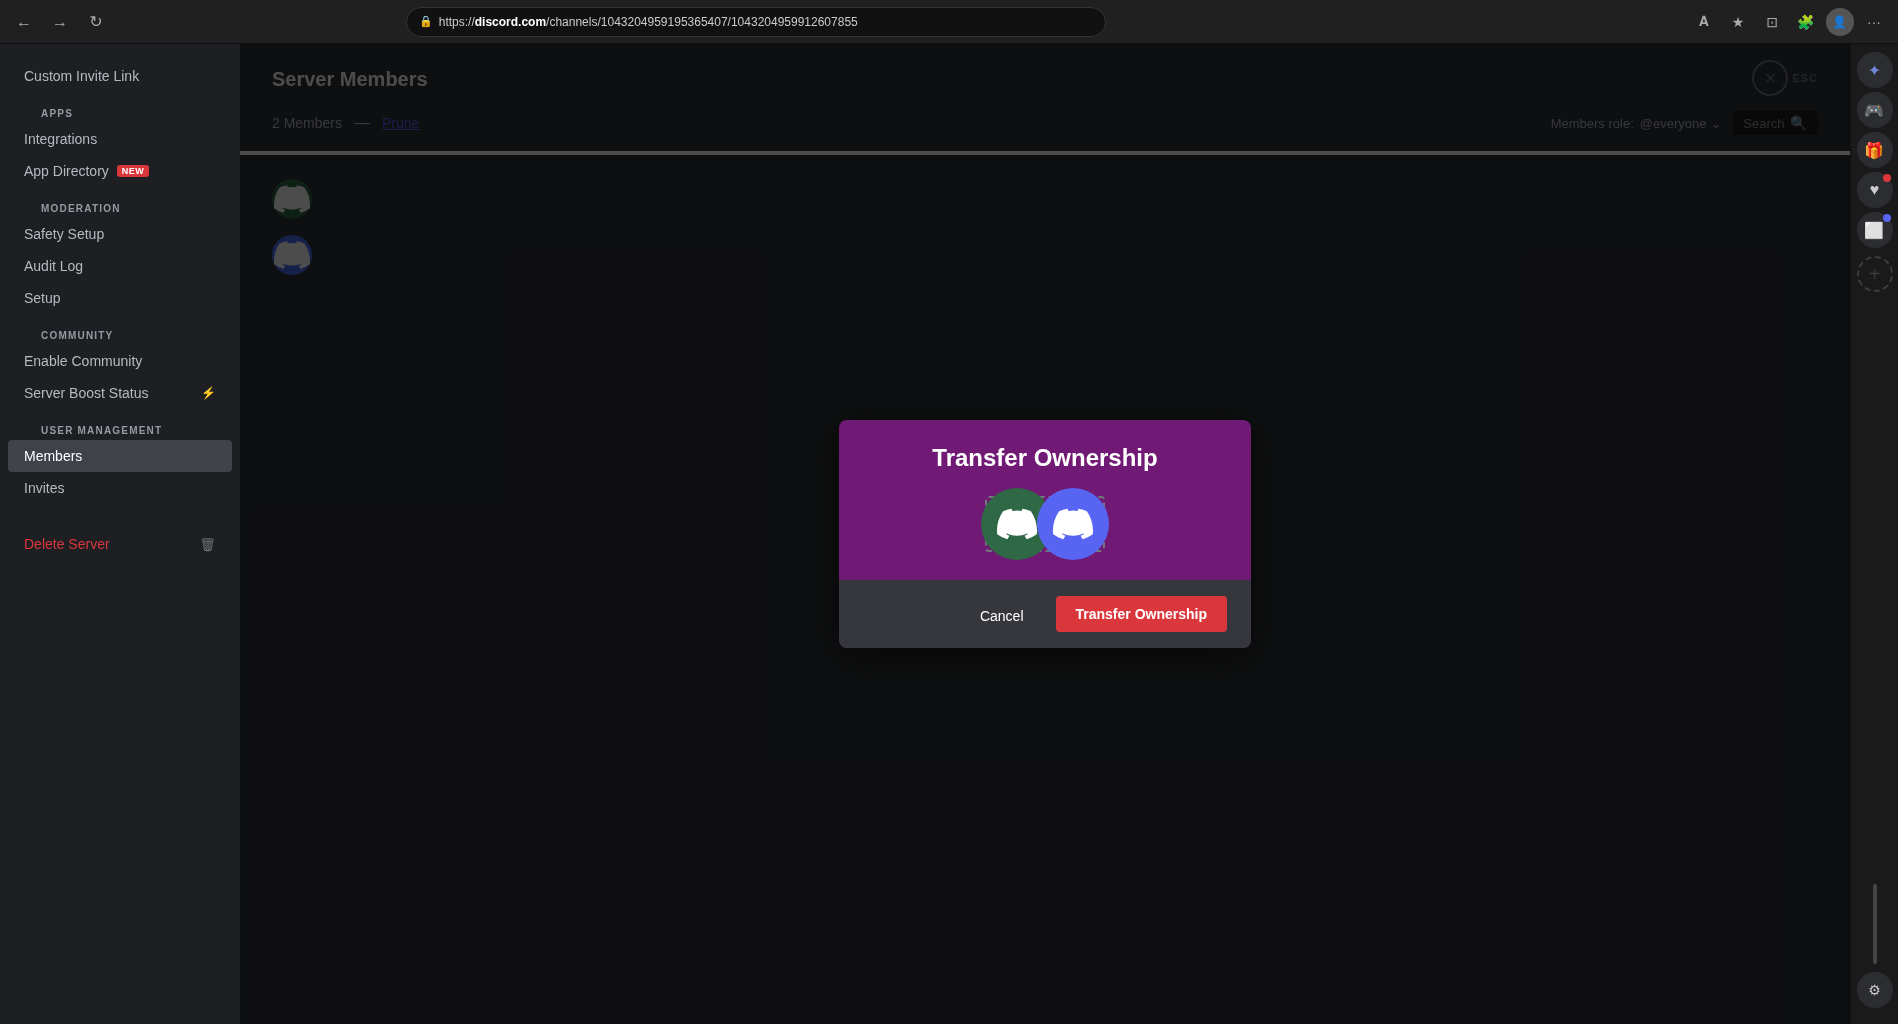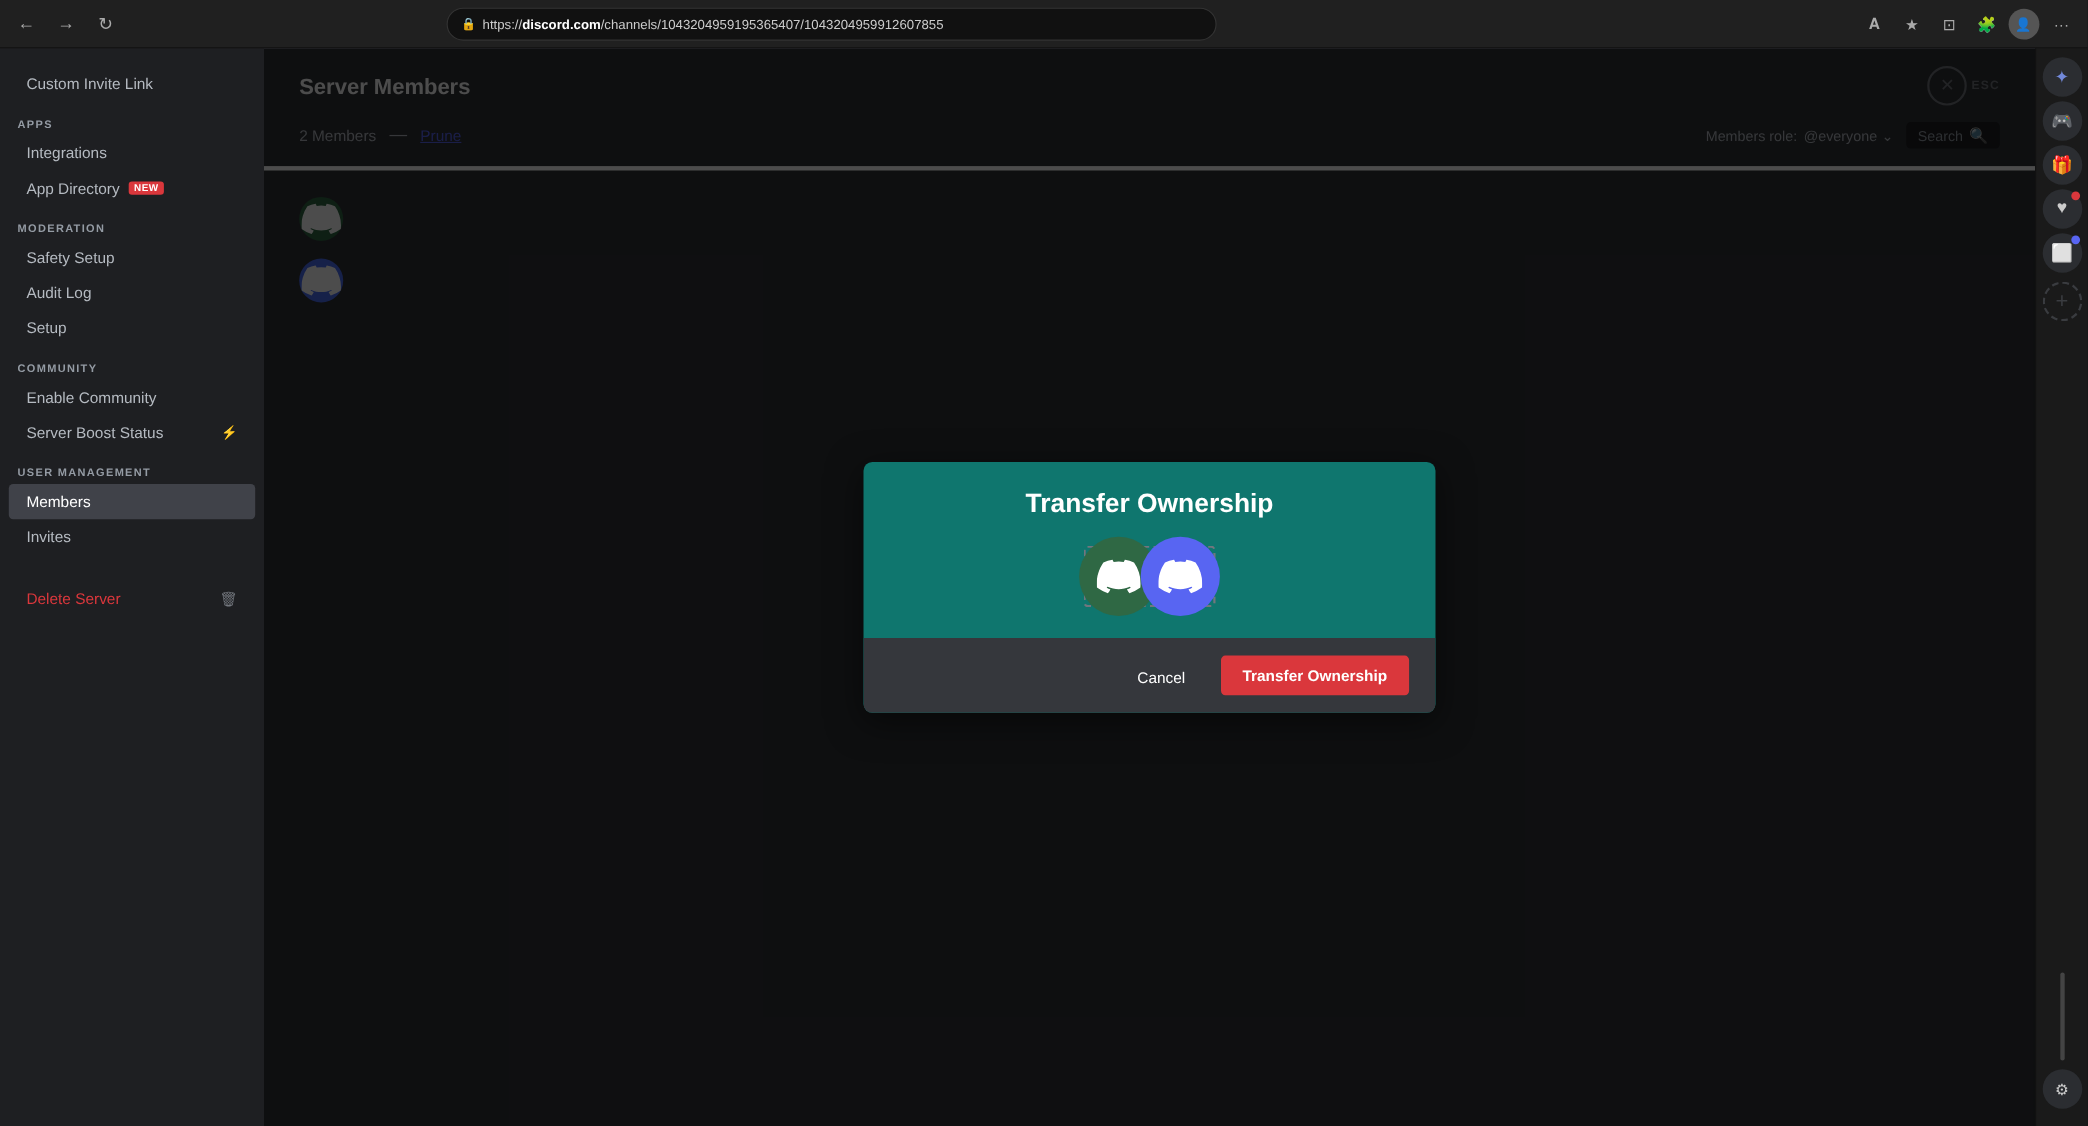--- a/index.html
+++ b/index.html
@@ -87,20 +87,21 @@
       padding: 16px 0;
       overflow-y: auto;
     }
     .sidebar-section-label {
       color: #949ba4;
       font-size: 10px;
       font-weight: 700;
       letter-spacing: 1.2px;
       text-transform: uppercase;
       padding: 16px 16px 4px;
+      margin-left: 25px;
     }
     .sidebar-item {
       padding: 8px 16px;
       color: #b5bac1;
       font-size: 14px;
       cursor: pointer;
       display: flex;
       align-items: center;
       gap: 8px;
       border-radius: 4px;
@@ -278,22 +279,22 @@
       width: 100%; height: 100%;
       background: rgba(0,0,0,0.7);
       display: flex;
       align-items: center;
       justify-content: center;
       z-index: 100;
     }
 
     
     .modal {
-      width: 520px;
-      background: #0f766e;
+      width: 412px;
+      background: #701a75;
       border-radius: 8px;
       overflow: hidden;
       box-shadow: 0 8px 32px rgba(0,0,0,0.5);
     }
     .modal-body {
       padding: 24px 24px 0;
       text-align: center;
     }
     .modal-title {
       font-size: 24px;

